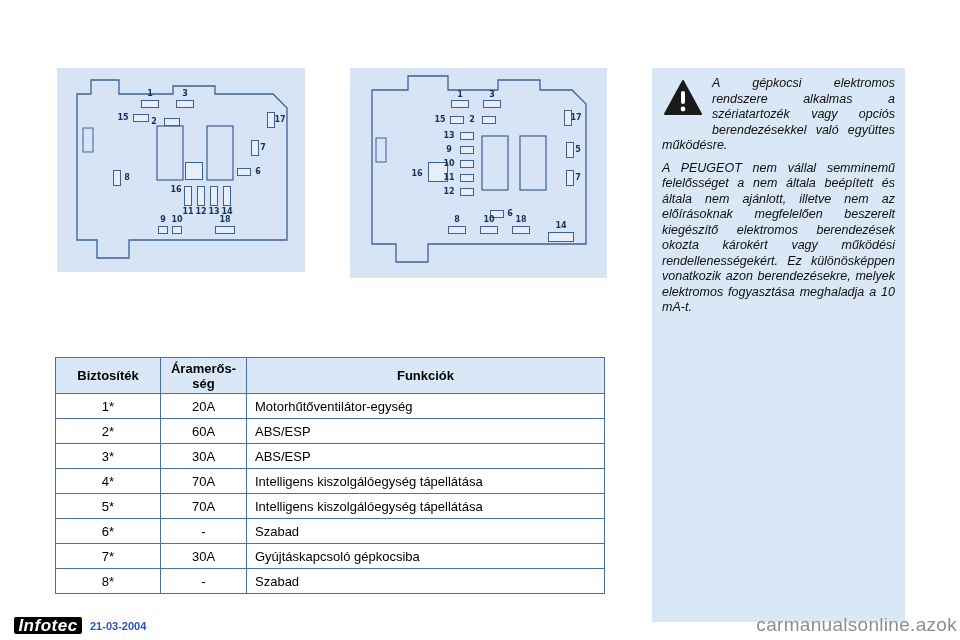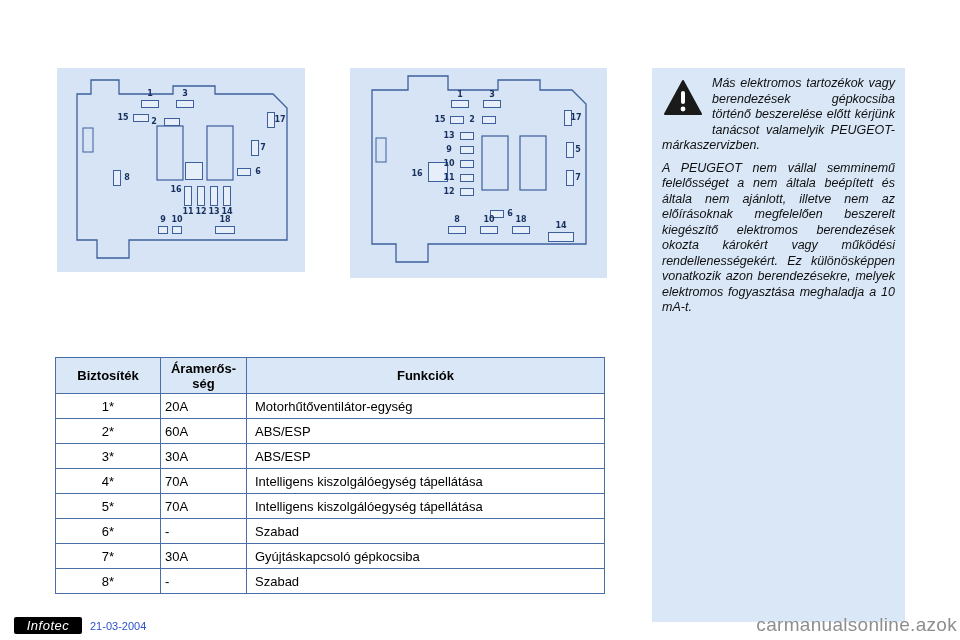--- a/index.html
+++ b/index.html
@@ -44,33 +44,33 @@
   }
   table.fuse-table th, table.fuse-table td{
     border:1px solid #4a6fa8;box-sizing:border-box;
   }
   table.fuse-table th{
     background:#d9e7f7;font-weight:bold;text-align:center;
     height:36px;padding:2px 4px;line-height:15px;
   }
   table.fuse-table td{height:25px;padding:2px 4px;background:#fff;}
   .c-fuse{width:105px;text-align:center;}
-  .c-amps{width:86px;}
+  .c-amps{width:86px;text-align:center;}
   .c-fn{text-align:left;padding-left:8px !important;}
 
   
   .infotec-logo{
     position:absolute;left:14px;top:617px;width:68px;height:17px;
-    background:#000;color:#fff;font-size:13px;font-style:italic;font-weight:normal;
+    background:#000;color:#fff;font-size:17px;font-style:italic;font-weight:bold;
     display:flex;align-items:center;justify-content:center;border-radius:2px;
     letter-spacing:.5px;
   }
   .footer-date{
     position:absolute;left:90px;top:620px;
-    color:#2a52c8;font-size:11px;font-weight:normal;
+    color:#2a52c8;font-size:11px;font-weight:bold;
   }
   .watermark{
     position:absolute;right:3px;bottom:4px;
     font-size:19px;color:#8e8e8e;letter-spacing:.3px;
     text-shadow:0 1px 0 #ffffff;
   }
 </style>
 </head>
 <body>
 
@@ -169,21 +169,21 @@
   <div class="warning-panel">
     <div class="warning-text">
       <div class="warning-icon">
         <svg width="42" height="40" viewBox="0 0 42 40">
           <path d="M21,3 L39,36 L3,36 Z" fill="#1a1a1a" stroke="#1a1a1a" stroke-width="2" stroke-linejoin="round"></path>
           <rect x="19" y="13" width="4" height="13" rx="2" fill="#ffffff"></rect>
           <circle cx="21" cy="31" r="2.4" fill="#ffffff"></circle>
         </svg>
       </div>
 
-        <p>Más elektromos tartozékok vagy berendezések gépkocsiba történő beszerelése előtt kérjünk tanácsot valamelyik PEUGEOT-márkaszervizben.</p>
+    <p>A gépkocsi elektromos rendszere alkalmas a szériatartozék vagy opciós berendezésekkel való együttes működésre.</p>
         <p>A PEUGEOT nem vállal semminemű felelősséget a nem általa beépített és általa nem ajánlott, illetve nem az előírásoknak megfelelően beszerelt kiegészítő elektromos berendezések okozta károkért vagy működési rendellenességekért. Ez különösképpen vonatkozik azon berendezésekre, melyek elektromos fogyasztása meghaladja a 10 mA-t.</p>
       </div>
   </div>
 
   <table class="fuse-table">
     <thead>
       <tr>
         <th class="c-fuse">Biztosíték</th>
         <th class="c-amps">
           <span>Áramerős-</span><br>

